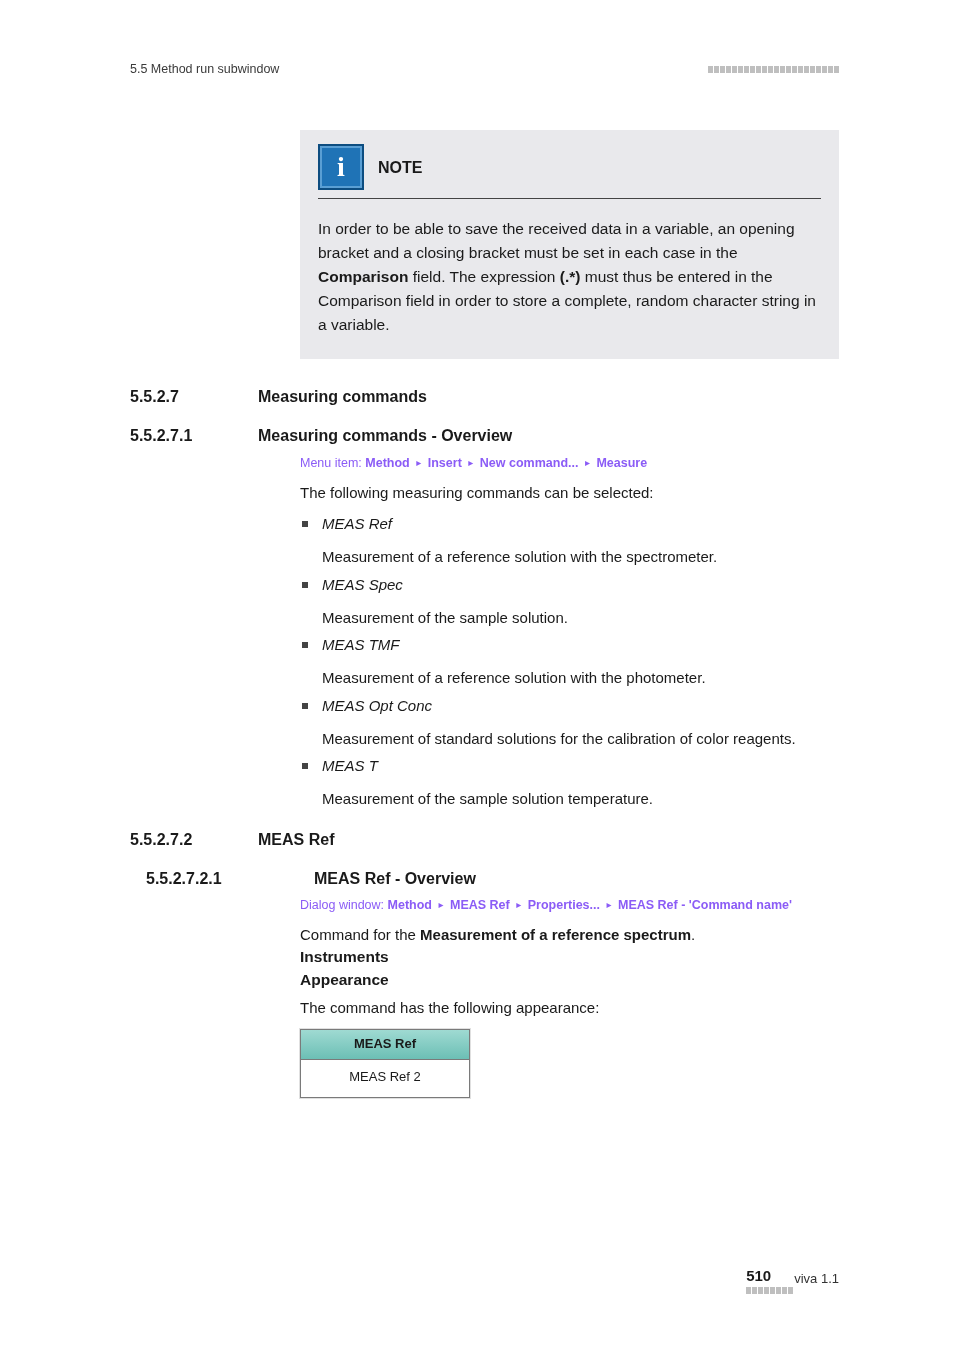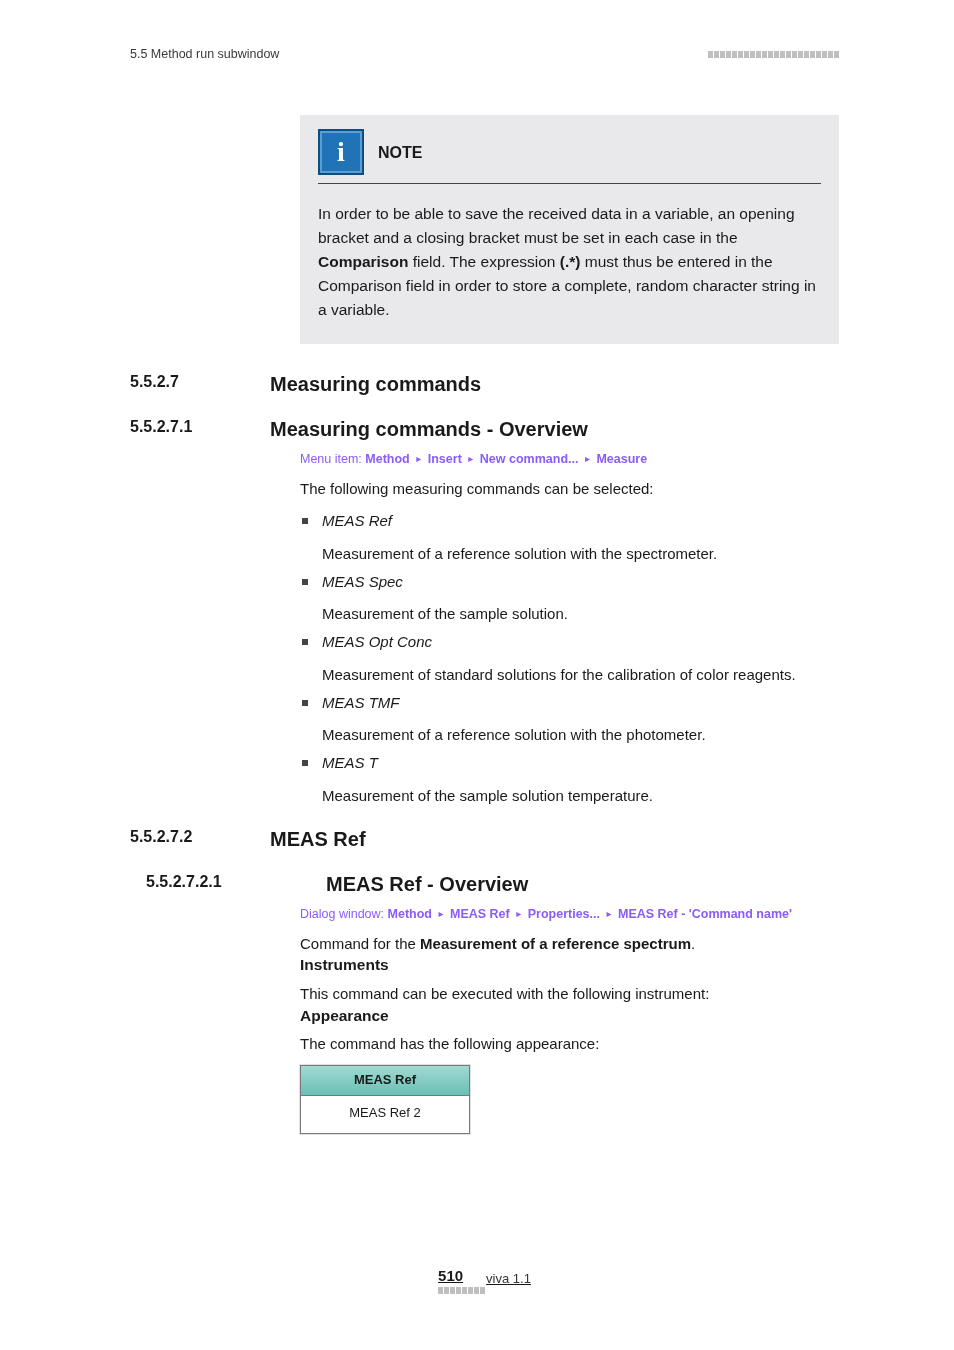--- a/index.html
+++ b/index.html
@@ -8,21 +8,21 @@
     background: #fff;
     font-family: "Segoe UI", "Helvetica Neue", Arial, sans-serif;
     color: #1a1a1a;
     width: 954px;
     height: 1350px;
     position: relative;
     font-size: 15px;
     line-height: 1.45;
   }
   .page {
-    padding: 45px 115px 0 130px;
+    padding: 60px 115px 0 130px;
     box-sizing: border-box;
   }
   .running-head {
     display: flex;
     justify-content: space-between;
     align-items: center;
     font-size: 12.5px;
     color: #3a3a3a;
     margin-bottom: 52px;
   }
@@ -47,24 +47,24 @@
     width: 42px; height: 42px;
     background: #1f73b6;
     border: 2px solid #0d4d80;
     display:flex; align-items:center; justify-content:center;
     color:#fff; font-family: Georgia, "Times New Roman", serif;
     font-weight: bold; font-size: 28px;
     box-shadow: inset 0 0 0 2px #5a9fd4;
   }
   .note-title { font-weight:700; font-size:16px; }
   .note-body { font-size:15.5px; line-height:1.55; }
-  .sec { display:flex; gap:40px; margin-top: 26px; }
+  .sec { display:flex; gap:28px; margin-top: 26px; }
   .sec-num { width: 100px; flex:0 0 100px; font-weight:700; font-size:16px; }
   .sec-num-wide { width: 140px; flex:0 0 140px; font-weight:700; font-size:16px;margin-left:16px; }
-  .sec-title { font-weight:700; font-size:20px; }
+  .sec-title { font-weight:700; font-size:16px; }
   .content { margin-left: 170px; margin-top:6px; }
   .menu-line { font-size:12.5px; color:#8b5cf6; margin-bottom:10px; }
   .menu-line .sep::before { content:"▸"; font-size:10px; margin:0 3px; position:relative; top:-1px; }
   ul.cmds { list-style:none; padding:0; margin: 10px 0 0 0; }
   ul.cmds li { position:relative; padding-left:22px; margin-bottom:6px; }
   ul.cmds li::before { content:""; position:absolute; left:2px; top:8px; width:6px; height:6px; background:#444; }
   .cmd-name { font-style: italic; }
   .cmd-desc { display:block;margin-top:11px; }
   .subhead { font-weight:700; font-size:15.5px; }
   .para { margin-top:6px; }
@@ -81,23 +81,22 @@
     background: linear-gradient(#9fdad2, #6cbfb5);
     font-weight:700;
     padding: 5px 0;
     border-bottom:1px solid #7a7a7a;
   }
   .cmd-block .body { padding: 8px 0 10px; }
   .footer {
     position:absolute;
     bottom:56px;
     left:130px; right:115px;
-    display:flex; justify-content:center; align-items:center;
+    display:flex; justify-content:flex-end; align-items:center;
     font-size:13px;
-    text-decoration:underline;
   }
   .footer .pg { font-weight:700; font-size:15px; margin-right:8px; }
   .footer .right { color:#333; }
   b { font-weight:700; }
 </style>
 </head>
 <body>
 
 <div class="page">
 
@@ -150,22 +149,22 @@
   </div>
 
   <div class="content">
     <div class="menu-line">
       <span>Menu item: </span><b>Method</b> <span class="sep"></span> <b>Insert</b> <span class="sep"></span> <b>New command...</b> <span class="sep"></span> <b>Measure</b>
     </div>
     <div class="para">The following measuring commands can be selected:</div>
     <ul class="cmds">
       <li><span class="cmd-name">MEAS Ref</span><span class="cmd-desc">Measurement of a reference solution with the spectrometer.</span></li>
       <li><span class="cmd-name">MEAS Spec</span><span class="cmd-desc">Measurement of the sample solution.</span></li>
+      <li><span class="cmd-name">MEAS TMF</span><span class="cmd-desc">Measurement of a reference solution with the photometer.</span></li>
       <li><span class="cmd-name">MEAS Opt Conc</span><span class="cmd-desc">Measurement of standard solutions for the calibration of color reagents.</span></li>
-      <li><span class="cmd-name">MEAS TMF</span><span class="cmd-desc">Measurement of a reference solution with the photometer.</span></li>
       <li><span class="cmd-name">MEAS T</span><span class="cmd-desc">Measurement of the sample solution temperature.</span></li>
     </ul>
   </div>
 
   <div class="sec" style="margin-top:18px;">
     <div class="sec-num">5.5.2.7.2</div>
     <div class="sec-title">MEAS Ref</div>
   </div>
 
   <div class="sec" style="margin-top:16px;">
@@ -175,21 +174,20 @@
 
   <div class="content">
     <div class="menu-line">
       <span>Dialog window: </span><b>Method</b> <span class="sep"></span> <b>MEAS Ref</b> <span class="sep"></span> <b>Properties...</b> <span class="sep"></span> <b>MEAS Ref - 'Command name'</b>
     </div>
     <div class="para">
       <span>Command for the </span><b>Measurement of a reference spectrum</b><span>.</span>
     </div>
 
     <div class="subhead">Instruments</div>
-    <div class="para">This command can be executed with the following instrument:</div>
 
     <div class="subhead">Appearance</div>
     <div class="para">The command has the following appearance:</div>
 
     <div class="cmd-block">
       <div class="hdr">MEAS Ref</div>
       <div class="body">MEAS Ref 2</div>
     </div>
   </div>
 

